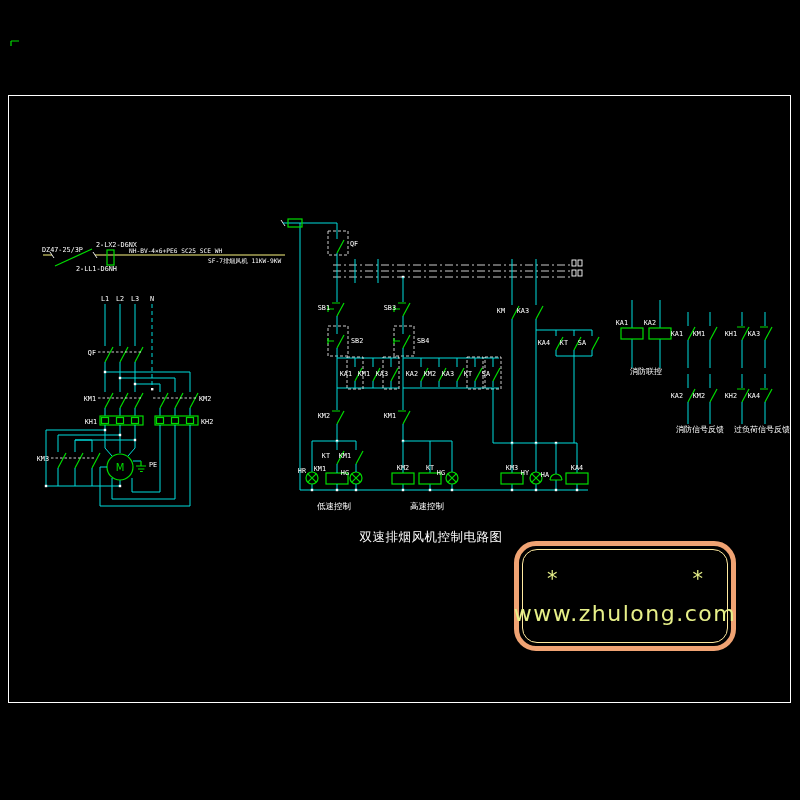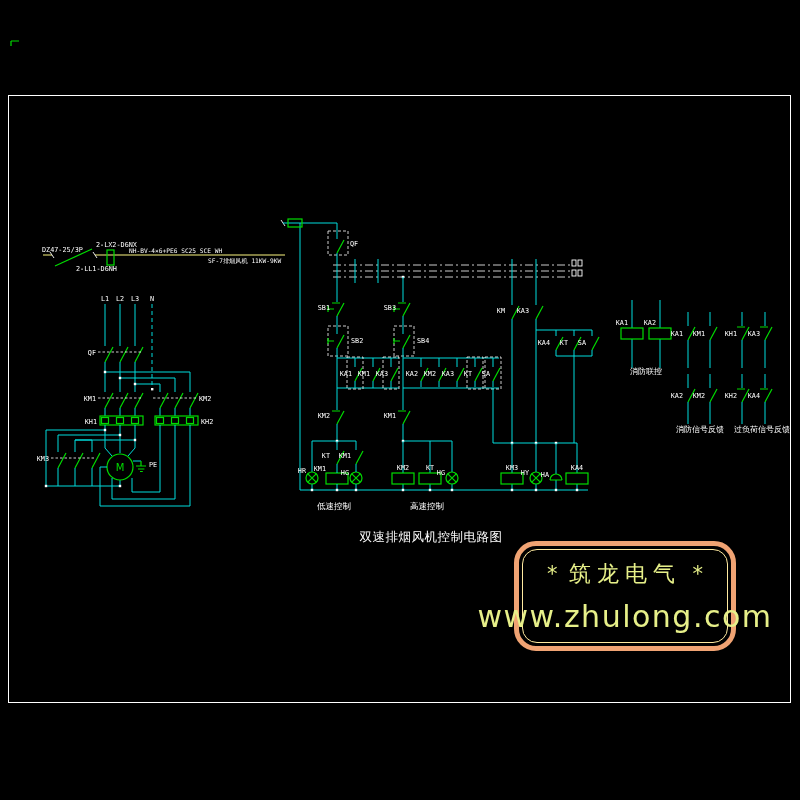--- a/index.html
+++ b/index.html
@@ -24,21 +24,21 @@
   .am{text-anchor:middle}.ae{text-anchor:end}
   
   .wm{position:absolute;left:514px;top:541px;width:222px;height:110px;box-sizing:border-box;
       border:5px solid #f0a373;border-radius:22px;background:#000}
   .wm-inner{position:absolute;left:3px;top:3px;right:3px;bottom:3px;border:1px solid #ffeaa0;
       border-radius:15px;color:#e7f089;font-family:"DejaVu Sans","Liberation Sans",sans-serif;
       display:flex;flex-direction:column;justify-content:center;align-items:center}
   .wm-row{width:100%;display:flex;justify-content:space-between;align-items:center;
       padding:0 24px;box-sizing:border-box;font-size:21px}
   .wm-brand{font-size:22px;letter-spacing:6px}
-  .wm-url{margin-top:10px;font-size:30px;letter-spacing:1.5px}
+  .wm-url{margin-top:10px;font-size:22px;letter-spacing:1.5px}
 </style>
 </head>
 <body>
 
 <div class="canvas">
 <svg width="800" height="800" viewBox="0 0 800 800">
   <defs>
     <g id="no">
           <path class="w" d="M0,0V6"></path>
           <path class="s" d="M0,20L7,7"></path>
@@ -326,19 +326,18 @@
     <text class="cjk7 am" x="762" y="432">过负荷信号反馈</text>
   </g>
 
   <text class="ttl am" x="431" y="541">双速排烟风机控制电路图</text>
 </svg>
 
 <div class="wm">
   <div class="wm-inner">
     <div class="wm-row">
       <span>*</span>
-      <span class="wm-brand">筑龙电气</span>
       <span>*</span>
     </div>
     <div class="wm-url">www.zhulong.com</div>
   </div>
 </div>
 </div>
 
 </body></html>

